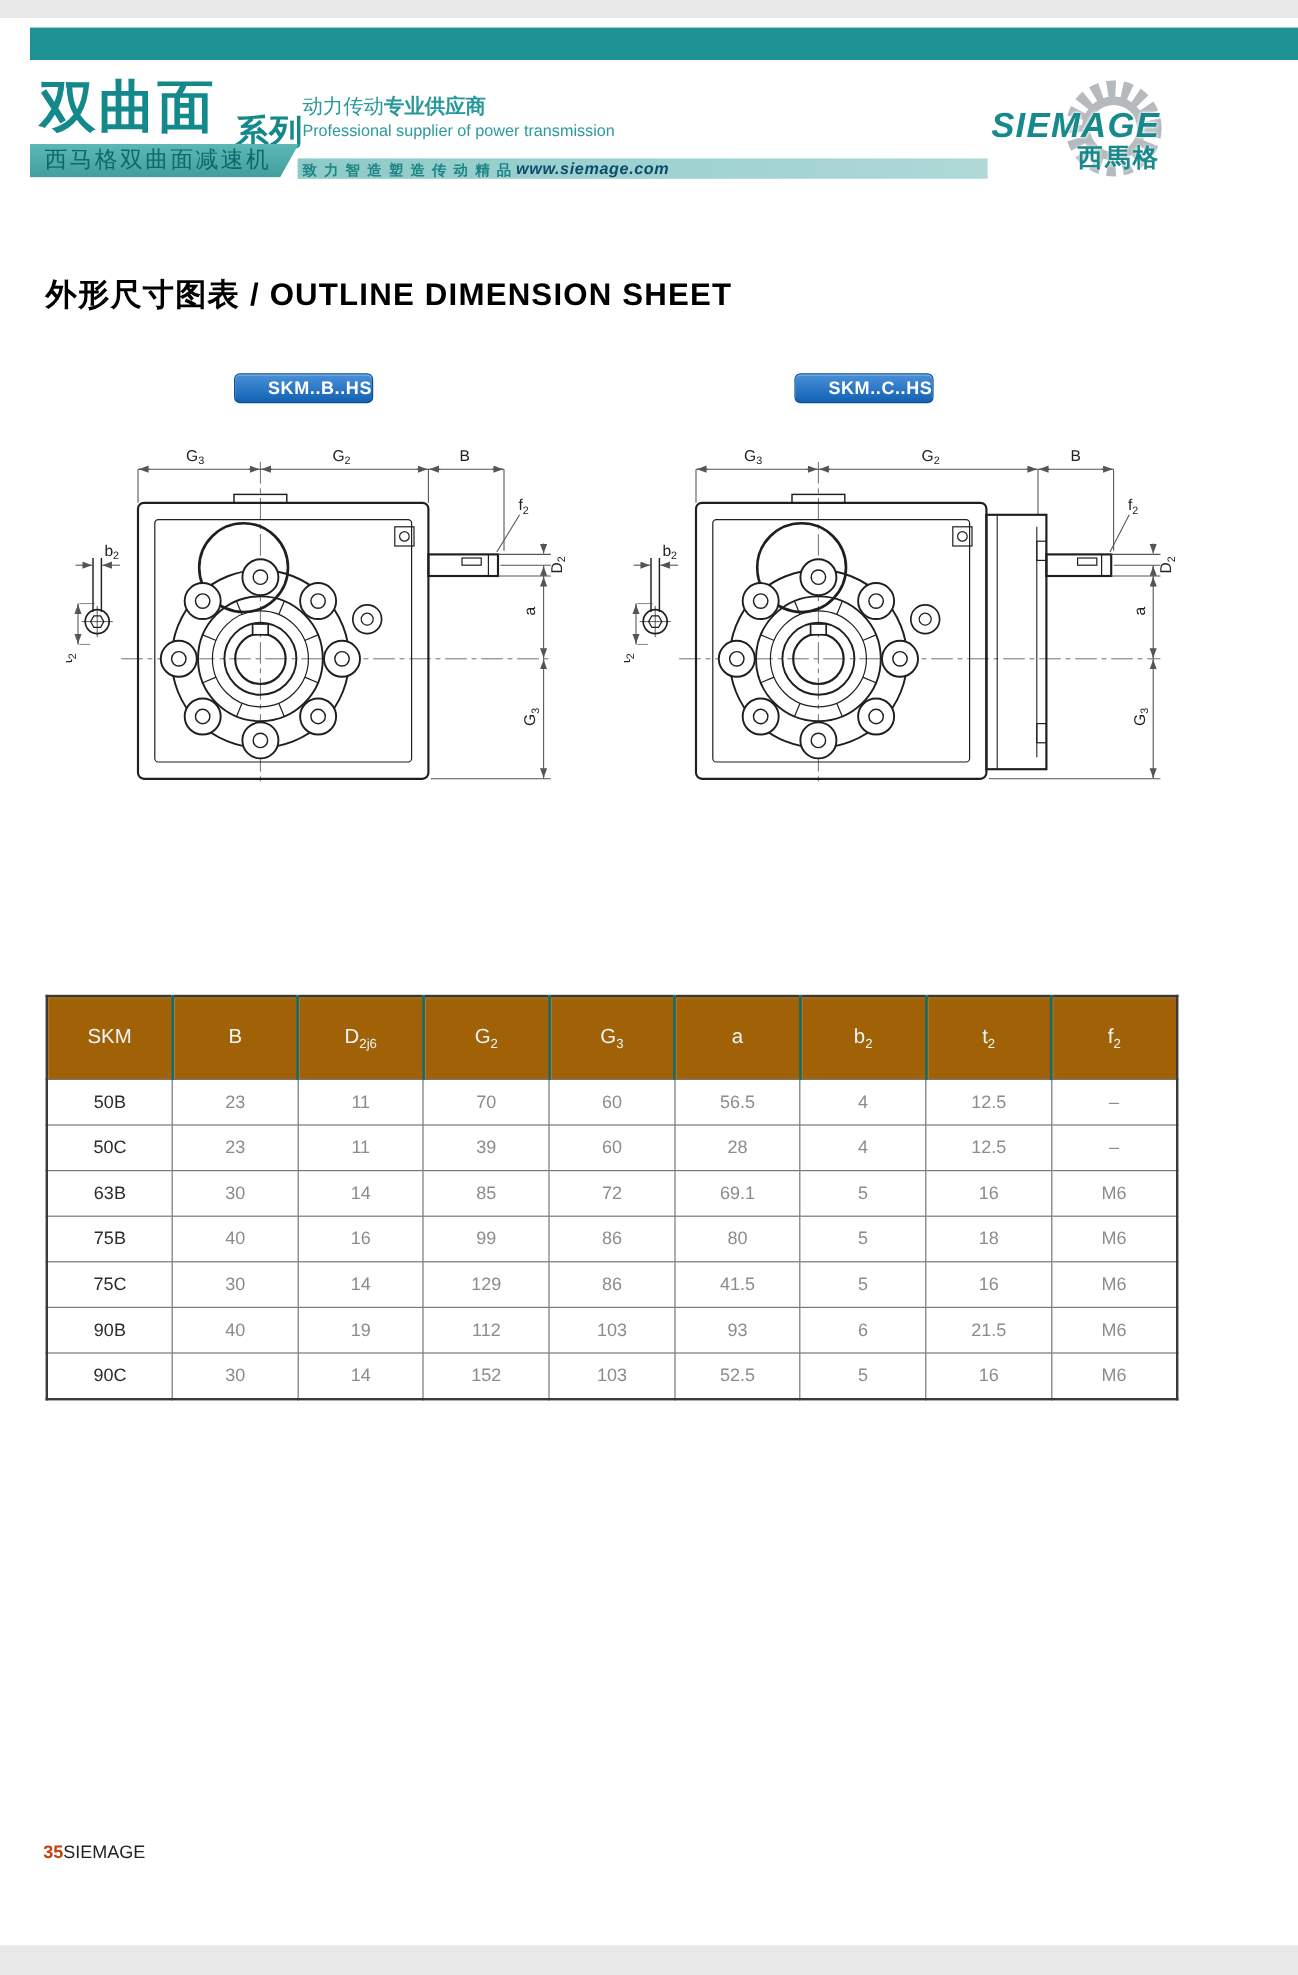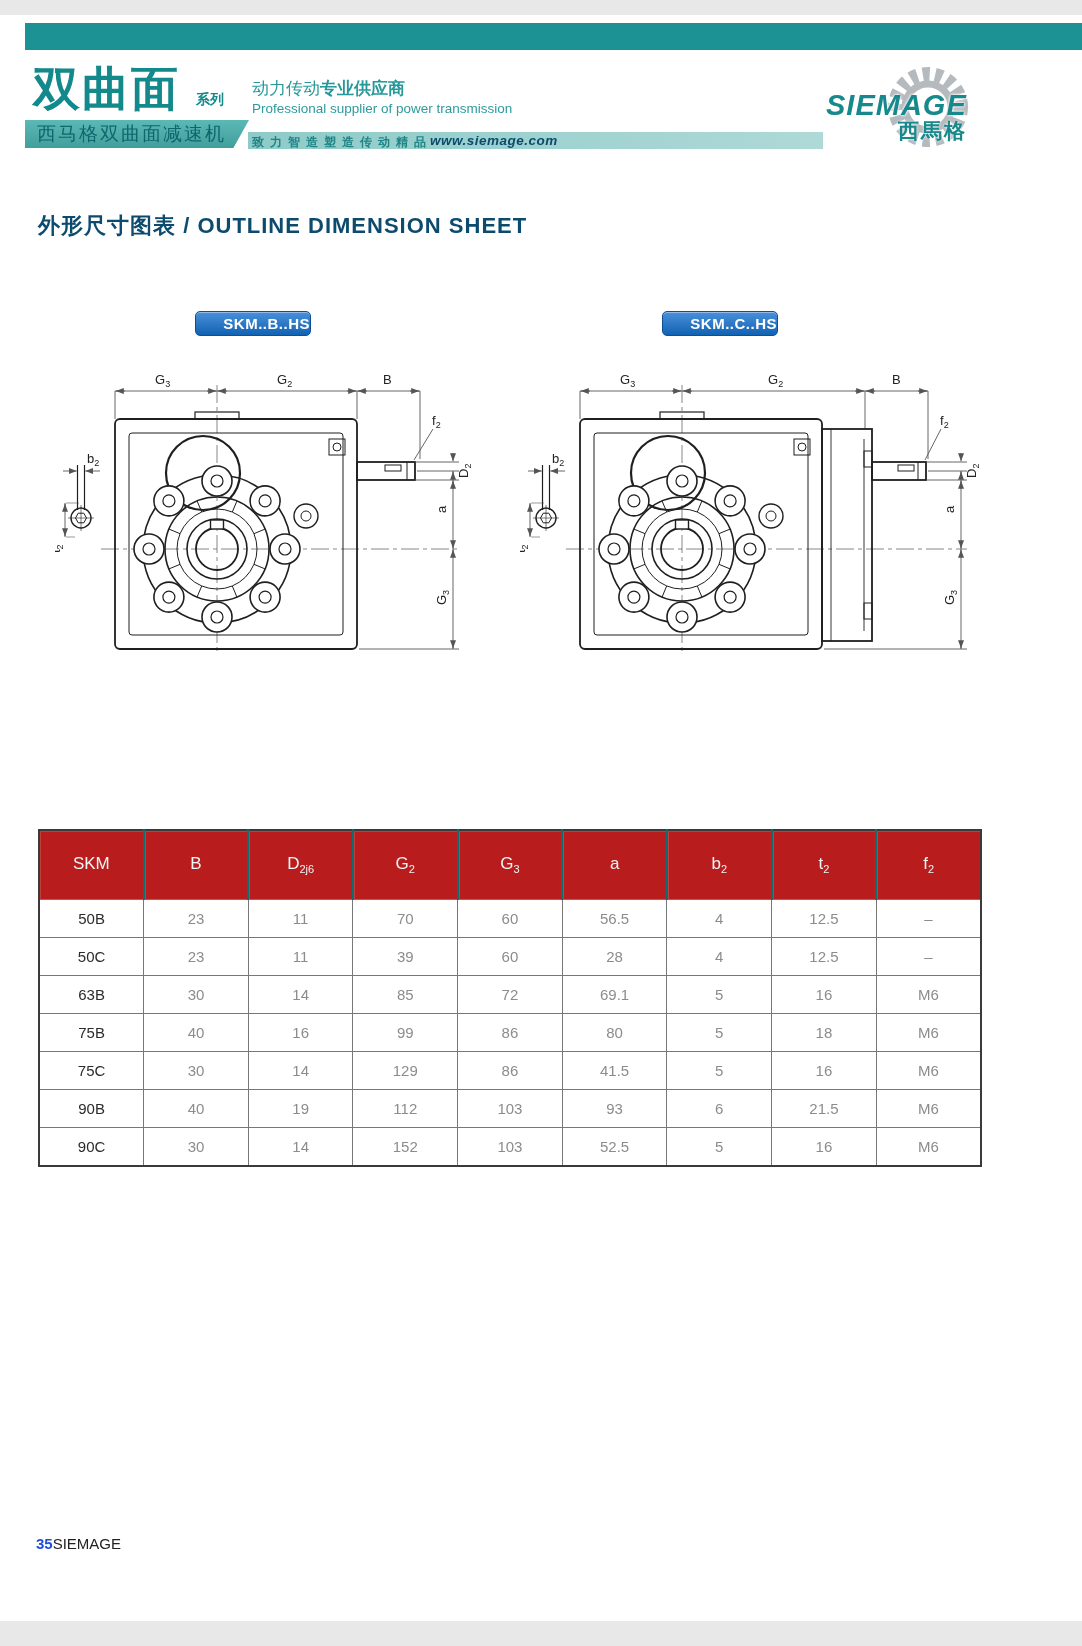--- a/index.html
+++ b/index.html
@@ -2,21 +2,21 @@
 <html><head>
 <meta charset="utf-8">
 <style>
   html,body{margin:0;padding:0;background:#e8e8e8;}
   .page{position:relative;width:1082px;height:1606px;background:#ffffff;
         font-family:"Liberation Sans",sans-serif;overflow:hidden;margin:15px auto;padding-left:39px;}
   
   .topbar{position:absolute;left:25px;top:8px;right:0;height:27px;background:#1d9294;}
   .series-cn{position:absolute;left:33px;top:50px;font-size:47px;font-weight:bold;
              color:#14898b;letter-spacing:2px;line-height:1;}
-  .series-suffix{position:absolute;left:196px;top:76px;font-size:14px;font-weight:bold;color:#14898b;}
+  .series-suffix{position:absolute;left:196px;top:76px;font-size:28px;font-weight:bold;color:#14898b;}
   .ribbon{position:absolute;left:25px;top:105px;width:224px;height:28px;
           background:linear-gradient(180deg,#5cb8b5,#409e9c);
           clip-path:polygon(0 0,100% 0,93% 100%,0 100%);
           color:#0b686c;font-family:"Liberation Serif",serif;font-size:19px;
           line-height:28px;padding-left:12px;letter-spacing:2px;box-sizing:border-box;}
   .supplier-cn{position:absolute;left:252px;top:62px;font-size:17px;color:#27989a;}
   .supplier-cn b{font-weight:bold;}
   .supplier-en{position:absolute;left:252px;top:86px;font-size:13.5px;color:#2d9b9d;}
   .lightbar{position:absolute;left:248px;top:117px;width:575px;height:17px;
             background:linear-gradient(90deg,#8ecbc8,#aed9d7);}
@@ -26,44 +26,44 @@
            font-style:italic;color:#0c4a6e;letter-spacing:.5px;}
   .logo{position:absolute;left:820px;top:44px;width:175px;height:100px;}
   .logo svg{position:absolute;left:30px;top:0;}
   .brand-text{position:absolute;left:6px;top:30px;font-size:29px;font-weight:bold;
               font-style:italic;color:#17898c;letter-spacing:1px;
               text-shadow:0 0 3px #fff,0 0 3px #fff;}
   .brand-cn{position:absolute;left:78px;top:58px;font-size:21px;color:#17898c;
             font-family:"Liberation Serif",serif;font-weight:bold;letter-spacing:2px;
             text-shadow:0 0 3px #fff;}
   
-  .page-title{position:absolute;left:38px;top:196px;font-size:22px;font-weight:bold;
-              color:#0c4a6e;letter-spacing:1px;}
+  .page-title{position:absolute;left:38px;top:213px;font-size:26px;font-weight:bold;
+              color:#000000;letter-spacing:1px;}
   
   .diagram{position:absolute;}
   .badge{position:absolute;width:114px;height:23px;border-radius:5px;
          background:linear-gradient(180deg,#4a90d9,#1262b3);border:1px solid #0d4f94;
          color:#fff;font-size:15px;font-weight:bold;text-align:right;line-height:23px;
          letter-spacing:.5px;box-shadow:inset 0 1px 0 rgba(255,255,255,.4);}
   .dwg{position:absolute;left:0;top:42px;}
   .dim{font-family:"Liberation Sans",sans-serif;font-size:13px;fill:#222;}
   .ds{font-size:9px;}
   
   .dim-table{position:absolute;left:38px;top:814px;width:944px;border-collapse:collapse;
              table-layout:fixed;border:2px solid #3a3a3a;}
-  .dim-table th{height:66px;background:#b91c1c;color:#ecf6f6;font-size:17px;font-weight:normal;
+  .dim-table th{height:66px;background:#a16207;color:#ecf6f6;font-size:17px;font-weight:normal;
                 border-left:2px solid #0a6e72;box-shadow:inset 1px 1px 0 rgba(255,255,255,.15);}
   .dim-table th:first-child{border-left:none;}
   .dim-table th sub{font-size:11px;}
   .dim-table td{height:35px;text-align:center;color:#8c8c8c;font-size:15px;
                 border:1px solid #777;background:#fff;}
   .dim-table td.c0{color:#2b2b2b;font-size:15px;}
   
   .footer{position:absolute;left:36px;top:1520px;font-size:15px;color:#222;}
-  .footer .pn{font-weight:bold;color:#1d4ed8;text-align:right;}
+  .footer .pn{font-weight:bold;color:#c2410c;text-align:right;}
 </style>
 </head>
 <body>
 
 <div class="page">
 
   <div class="topbar"></div>
   <div class="series-cn">双曲面</div>
   <div class="series-suffix">系列</div>
   <div class="ribbon">西马格双曲面减速机</div>

